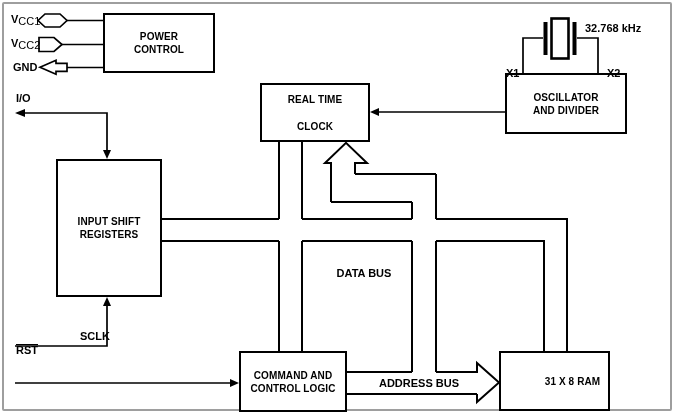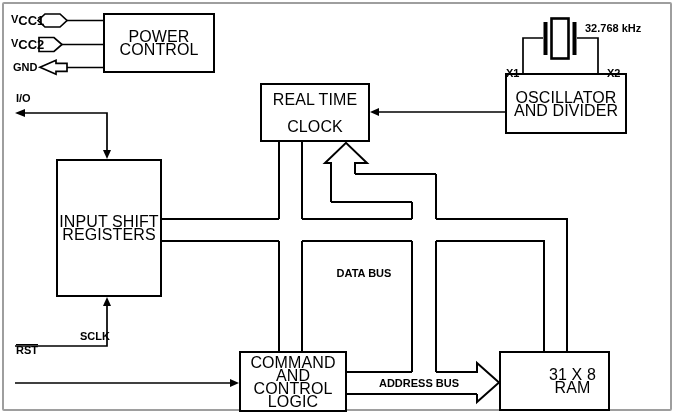--- a/index.html
+++ b/index.html
@@ -8,25 +8,25 @@
     font-family:"Liberation Sans", sans-serif; overflow:hidden;
   }
   .frame {
     position:absolute; left:2px; top:2px; width:670px; height:409px;
     border:2px solid #9e9e9e; border-radius:2px; box-sizing:border-box;
   }
   svg.wires { position:absolute; left:0; top:0; }
   .block {
     position:absolute; border:2px solid #000; background:#fff; box-sizing:border-box;
     display:flex; flex-direction:column; align-items:center; justify-content:center;
-    font-weight:normal; font-size:16px; line-height:13px; text-align:center;
+    font-weight:bold; font-size:10px; line-height:13px; text-align:center;
     letter-spacing:0.1px; color:#000; z-index:2;
   }
   .lbl { position:absolute; font-weight:bold; font-size:11px; color:#000; z-index:3; white-space:nowrap; }
-  .lbl sub { font-size:13px; vertical-align:-2px; font-weight:bold; }
+  .lbl sub { font-size:11px; vertical-align:-2px; font-weight:normal; }
   .overline { display:inline-block; border-top:1.6px solid #000; padding-top:0px; line-height:11px; }
   .ctr { text-align:center; }
   #blk-power { left:103px; top:13px;  width:112px; height:60px; }
   #blk-rtc   { left:260px; top:83px;  width:110px; height:59px;gap:14px; }
   #blk-osc   { left:505px; top:73px;  width:122px; height:61px; }
   #blk-isr   { left:56px;  top:159px; width:106px; height:138px; }
   #blk-ccl   { left:239px; top:351px; width:108px; height:61px; }
   #blk-ram   { left:499px; top:351px; width:111px; height:60px;padding-left:36px; }
   #lbl-vcc1 { left:11px;  top:13px; }
   #lbl-vcc2 { left:11px;  top:37px; }

